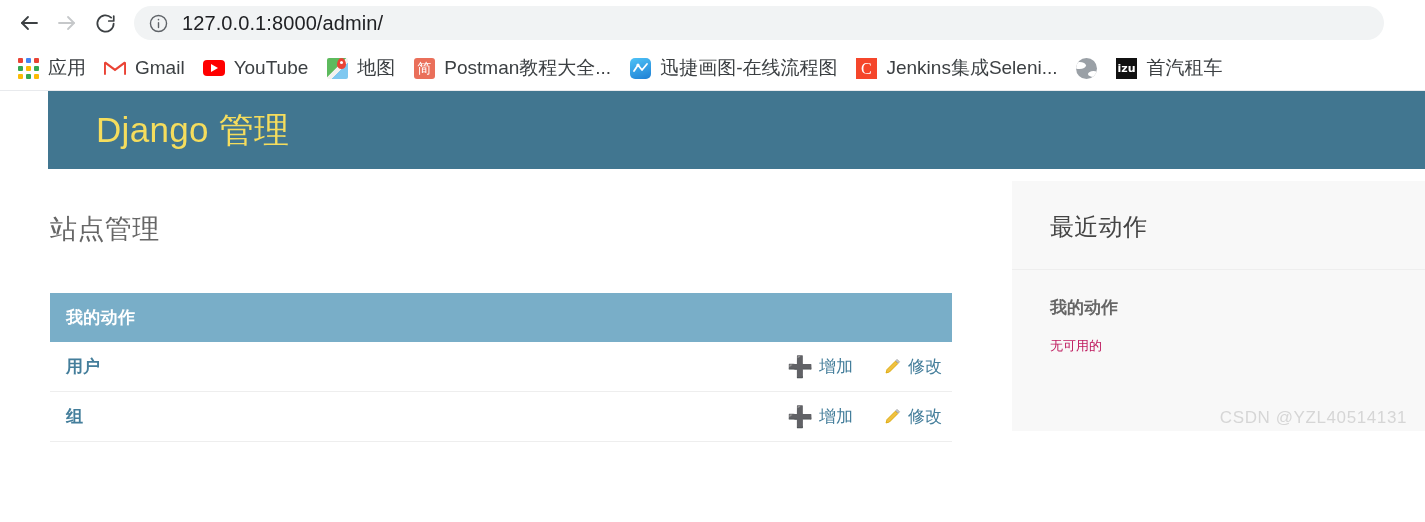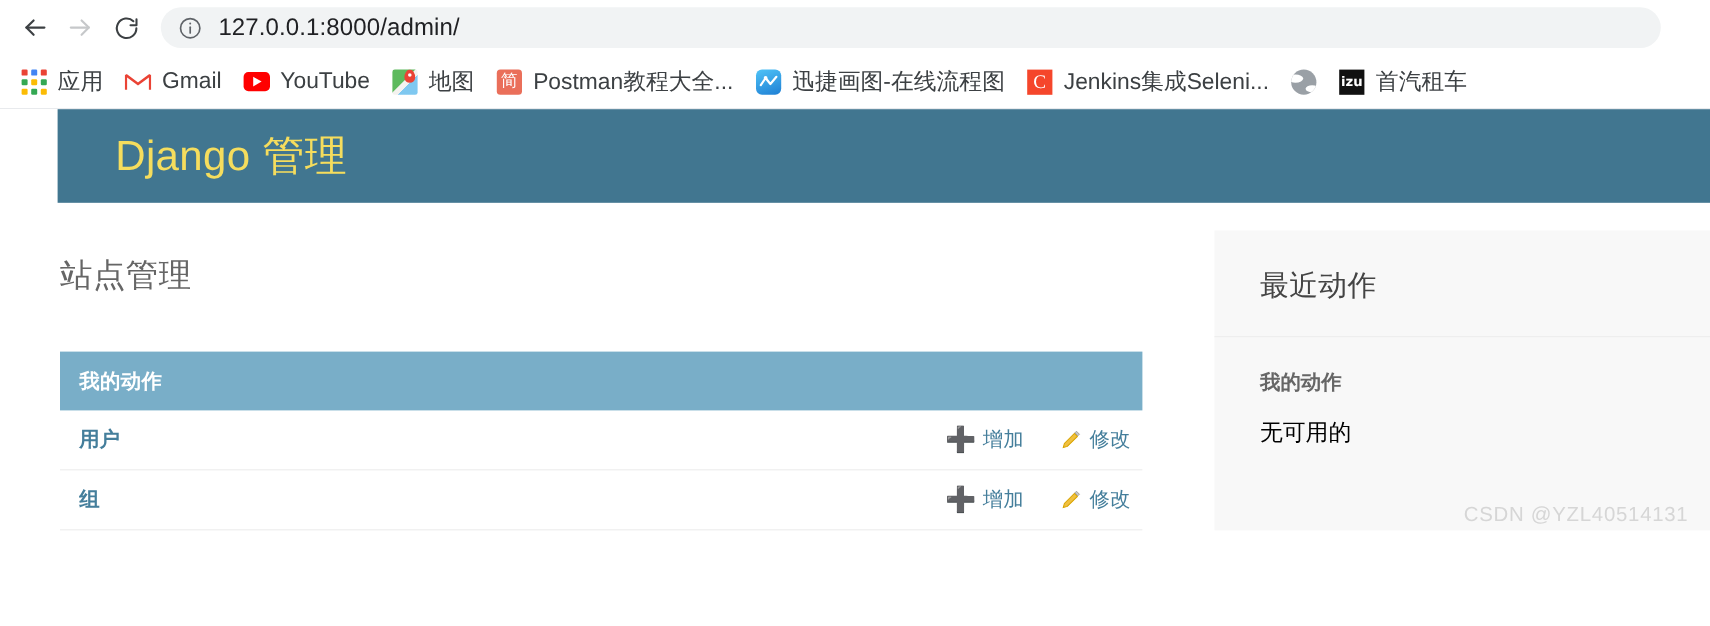--- a/index.html
+++ b/index.html
@@ -132,21 +132,21 @@
     align-items: center;
     padding-left: 48px;
     margin-left: 48px;
   }
   .dj-branding {
     color: #f5dd5d;
     font-size: 35px;
     font-weight: 300;
     letter-spacing: 0.3px;
   }
-  .dj-body { display: flex; align-items: flex-end; }
+  .dj-body { display: flex; align-items: center; }
   .dj-content {
     width: 1012px;
     padding: 42px 60px 0 50px;
   }
   .content-title {
     font-size: 27px;
     color: #666;
     font-weight: 400;
     margin-bottom: 46px;
     letter-spacing: 0.4px;
@@ -211,22 +211,22 @@
     border-bottom: 1px solid #eee;
     letter-spacing: 0.3px;
   }
   .sidebar-subtitle {
     font-size: 17px;
     font-weight: bold;
     color: #666;
     padding: 26px 0 0 38px;
   }
   .sidebar-empty {
-    font-size: 19px;
-    color: #000000;
+    font-size: 13px;
+    color: #be185d;
     padding: 18px 12px 0 38px;
   }
   .watermark {
     position: absolute;
     right: 18px;
     bottom: 3px;
     font-size: 17px;
     color: #d6d6d6;
     letter-spacing: 0.6px;
     white-space: nowrap;

